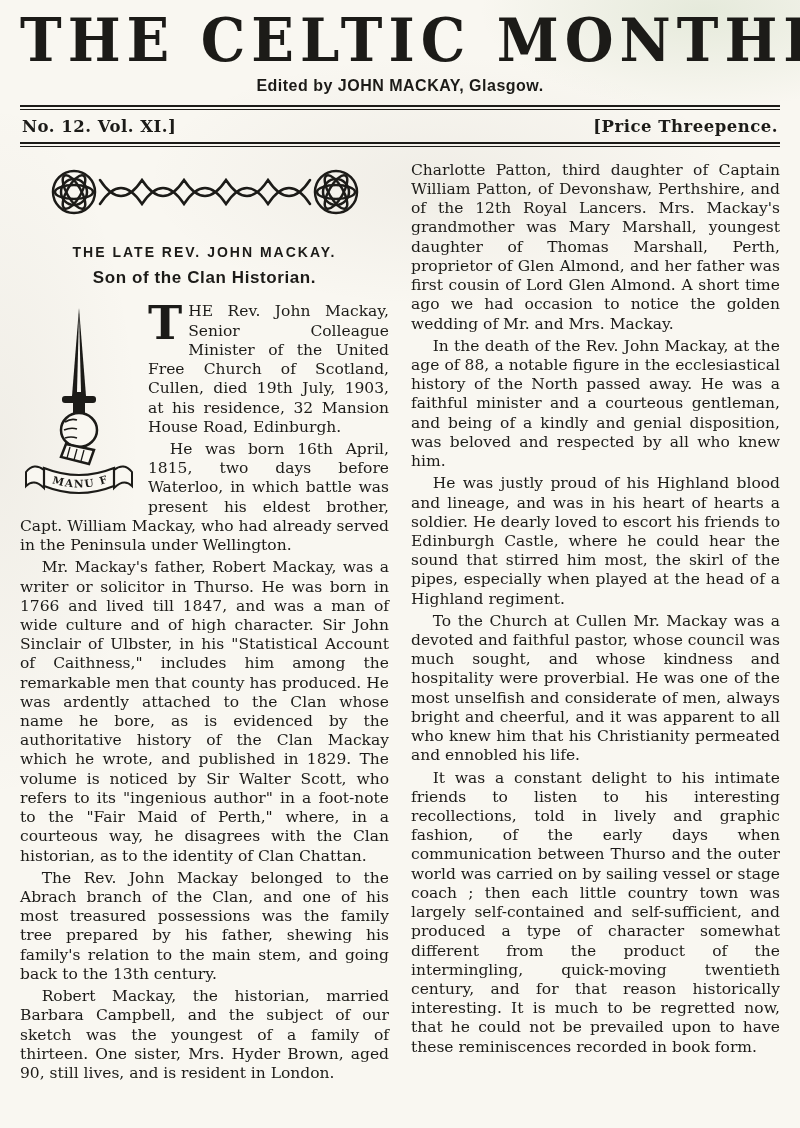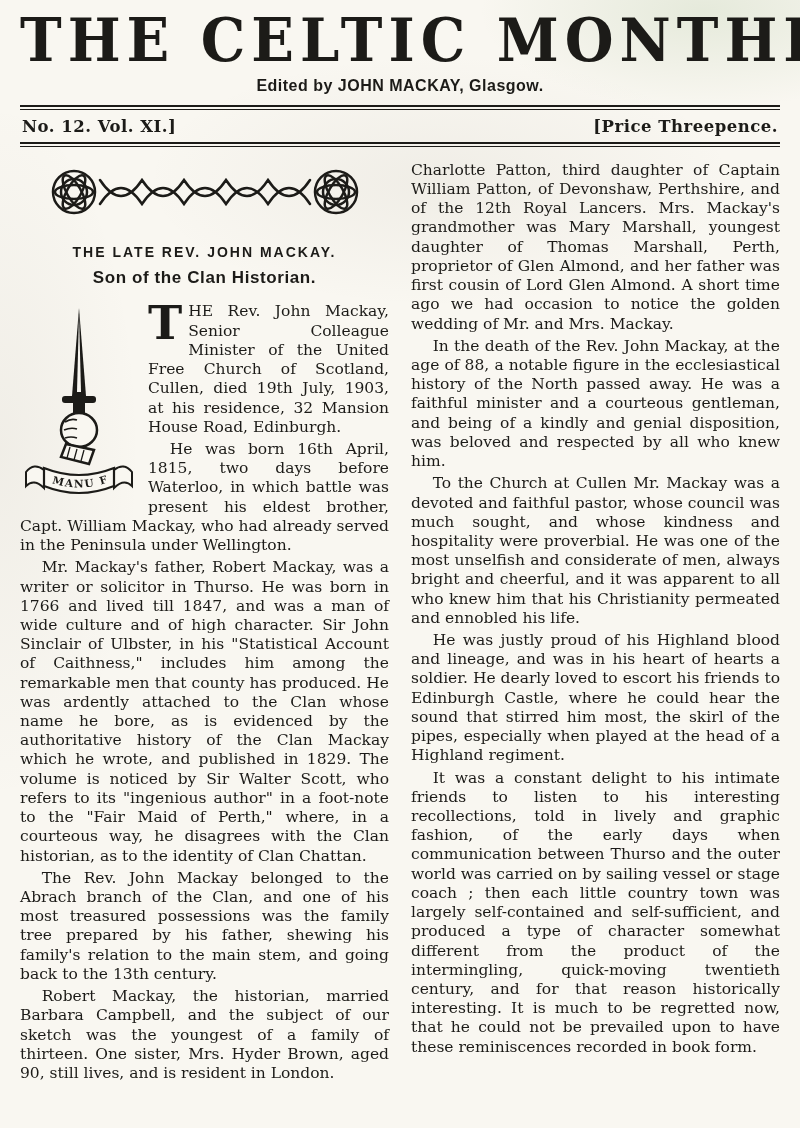--- a/index.html
+++ b/index.html
@@ -183,20 +183,20 @@
         <p>Mr. Mackay's father, Robert Mackay, was a writer or solicitor in Thurso.  He was born in 1766 and lived till 1847, and was a man of wide culture and of high character.  Sir John Sinclair of Ulbster, in his "Statistical Account of Caithness," includes him among the remarkable men that county has produced.  He was ardently attached to the Clan whose name he bore, as is evidenced by the authoritative history of the Clan Mackay which he wrote, and published in 1829.  The volume is noticed by Sir Walter Scott, who refers to its "ingenious author" in a foot-note to the "Fair Maid of Perth," where, in a courteous way, he disagrees with the Clan historian, as to the identity of Clan Chattan.</p>
         <p>The Rev. John Mackay belonged to the Abrach branch of the Clan, and one of his most treasured possessions was the family tree prepared by his father, shewing his family's relation to the main stem, and going back to the 13th century.</p>
         <p>Robert Mackay, the historian, married Barbara Campbell, and the subject of our sketch was the youngest of a family of thirteen.  One sister, Mrs. Hyder Brown, aged 90, still lives, and is resident in London.</p>
 
       </div>
     </section>
 
     <section class="col">
       <p class="no-indent">Charlotte Patton, third daughter of Captain William Patton, of Devonshaw, Perthshire, and of the 12th Royal Lancers.  Mrs. Mackay's grandmother was Mary Marshall, youngest daughter of Thomas Marshall, Perth, proprietor of Glen Almond, and her father was first cousin of Lord Glen Almond.  A short time ago we had occasion to notice the golden wedding of Mr. and Mrs. Mackay.</p>
       <p>In the death of the Rev. John Mackay, at the age of 88, a notable figure in the ecclesiastical history of the North passed away.  He was a faithful minister and a courteous gentleman, and being of a kindly and genial disposition, was beloved and respected by all who knew him.</p>
+      <p>He was justly proud of his Highland blood and lineage, and was in his heart of hearts a soldier.  He dearly loved to escort his friends to Edinburgh Castle, where he could hear the sound that stirred him most, the skirl of the pipes, especially when played at the head of a Highland regiment.</p>
       <p>To the Church at Cullen Mr. Mackay was a devoted and faithful pastor, whose council was much sought, and whose kindness and hospitality were proverbial.  He was one of the most unselfish and considerate of men, always bright and cheerful, and it was apparent to all who knew him that his Christianity permeated and ennobled his life.</p>
-      <p>He was justly proud of his Highland blood and lineage, and was in his heart of hearts a soldier.  He dearly loved to escort his friends to Edinburgh Castle, where he could hear the sound that stirred him most, the skirl of the pipes, especially when played at the head of a Highland regiment.</p>
       <p>It was a constant delight to his intimate friends to listen to his interesting recollections, told in lively and graphic fashion, of the early days when communication between Thurso and the outer world was carried on by sailing vessel or stage coach ; then each little country town was largely self-contained and self-sufficient, and produced a type of character somewhat different from the product of the intermingling, quick-moving twentieth century, and for that reason historically interesting.  It is much to be regretted now, that he could not be prevailed upon to have these reminiscences recorded in book form.</p>
 
     </section>
 
   </main>
 </div>
 
 </body></html>

